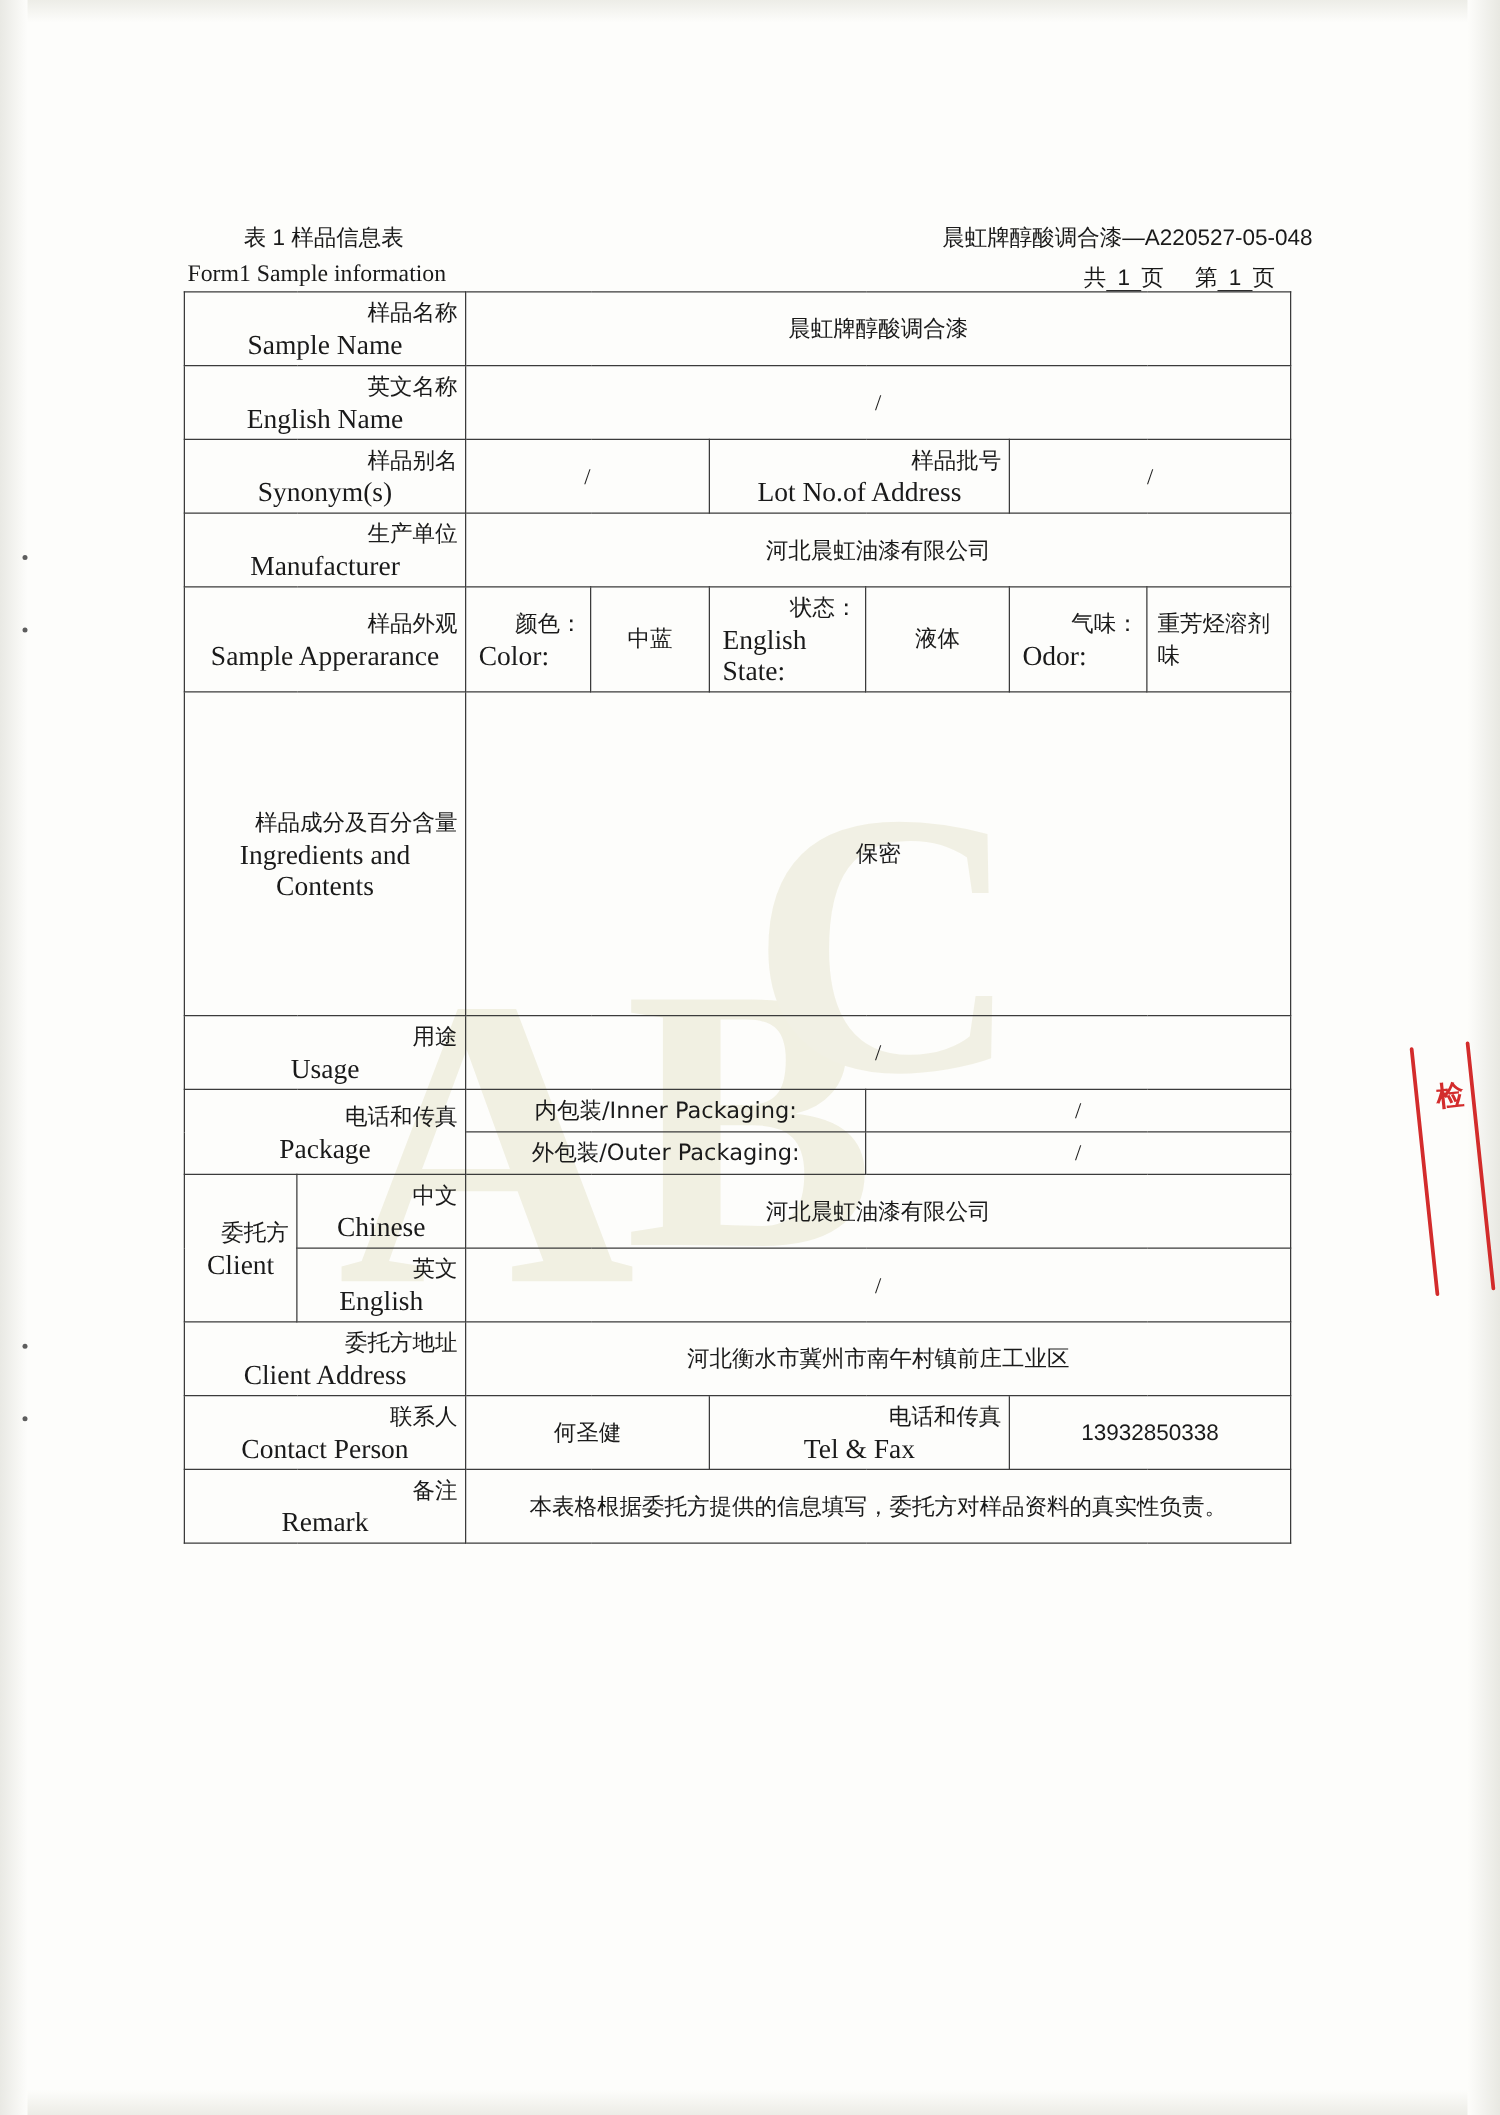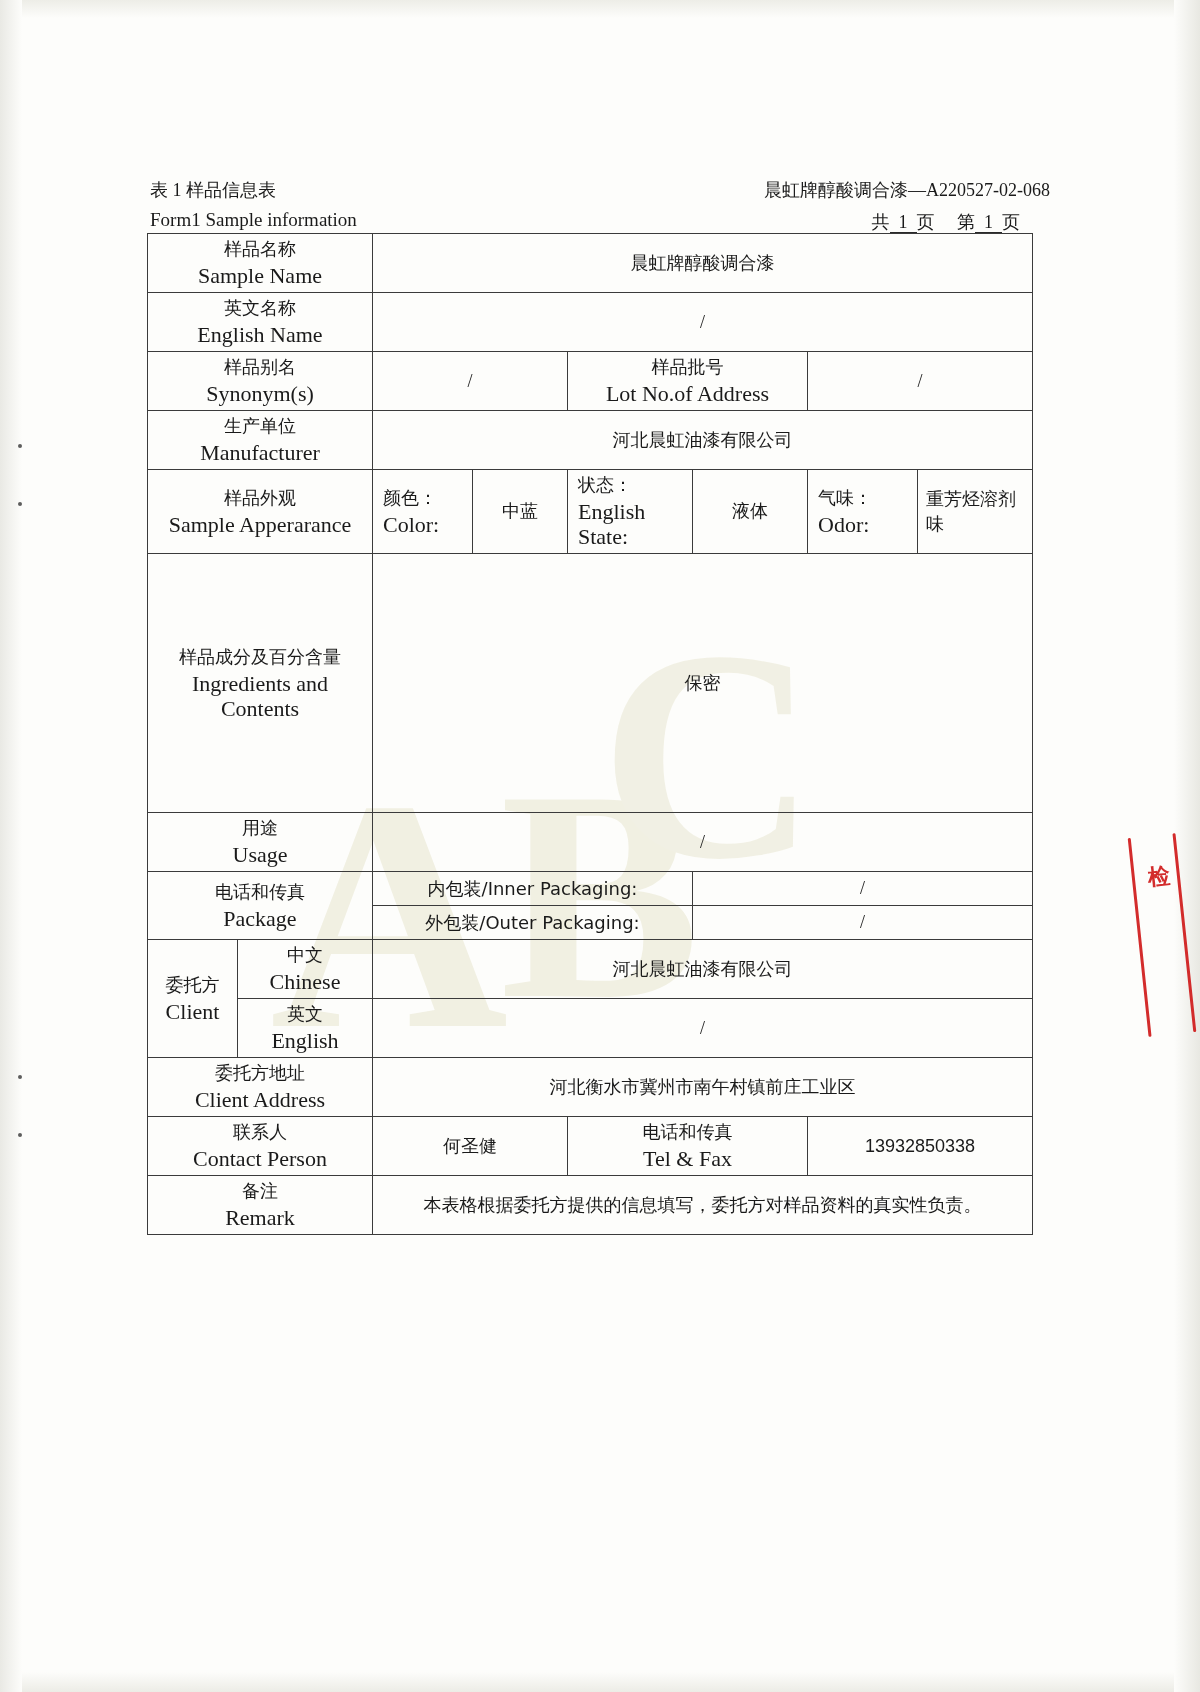--- a/index.html
+++ b/index.html
@@ -121,23 +121,23 @@
   }
   table.form td {
     border: 1px solid #3b3b3b;
     text-align: center;
     vertical-align: middle;
     font-size: 18px;
     line-height: 25px;
     padding: 4px 6px;
     background: transparent;
   }
-  .cn { display: block; font-family: Liberation Mono, monospace; font-size: 18px; }
+  .cn { display: block; font-family: Liberation Serif, serif; font-size: 18px; text-align: right; }
   .en { display: block; font-family: "Liberation Serif", serif; font-size: 22px; }
-  .one-line { font-family: Liberation Serif, serif; font-size: 18px; }
+  .one-line { font-family: Liberation Sans, sans-serif; font-size: 18px; margin-left: 45px; }
   .lbl-cell { }
   .val { font-family: Liberation Sans, sans-serif; font-size: 18px; }
   .slash { font-family: "Liberation Serif", serif; font-size: 19px; }
   .pk-label {
     text-align: center;
     font-family: "DejaVu Sans", "Liberation Sans", sans-serif;
     font-size: 18px;
   }
   .tall { height: 250px; }
 
@@ -202,21 +202,21 @@
 </div>
 
 <div class="content">
 
   <div class="hdr">
     <div class="hdr-left">
       <div class="one-line">表 1  样品信息表</div>
       <div>Form1  Sample information</div>
     </div>
     <div class="hdr-right">
-      <span class="docno one-line">晨虹牌醇酸调合漆—A220527-02-068</span>
+      <span class="docno one-line">晨虹牌醇酸调合漆—A220527-05-048</span>
       <span class="pages one-line">
         <span>共</span><span class="u">1</span><span>页</span>
         &nbsp;&nbsp;&nbsp;
         <span>第</span><span class="u">1</span><span>页</span>
       </span>
     </div>
   </div>
 
   <table class="form">
     <colgroup>

